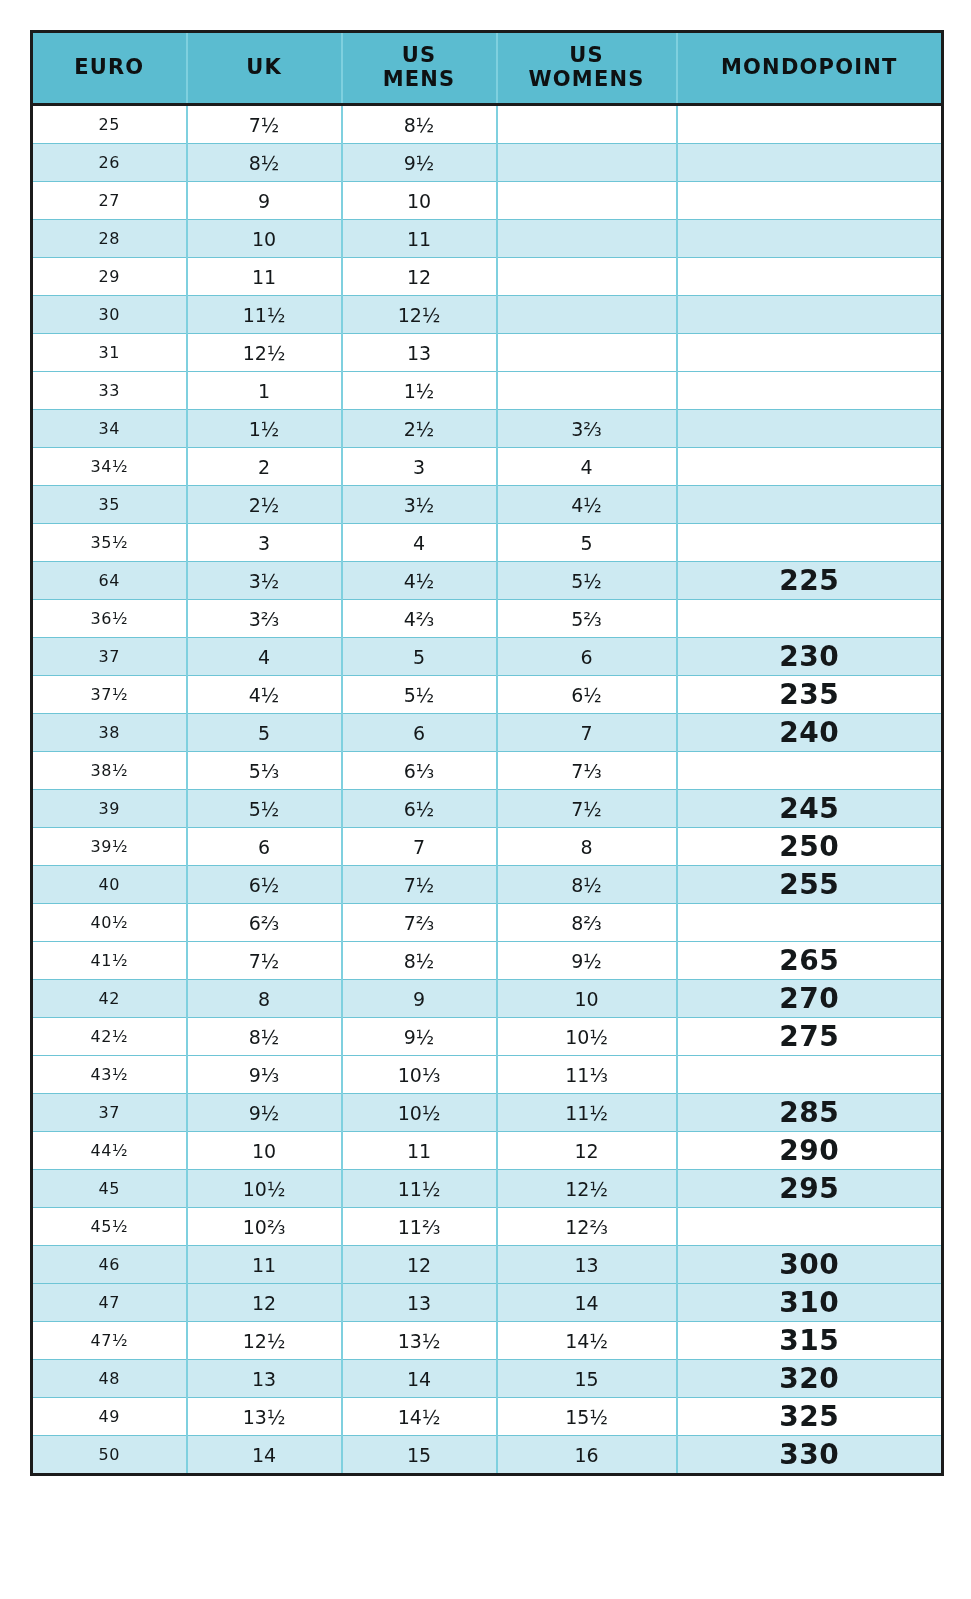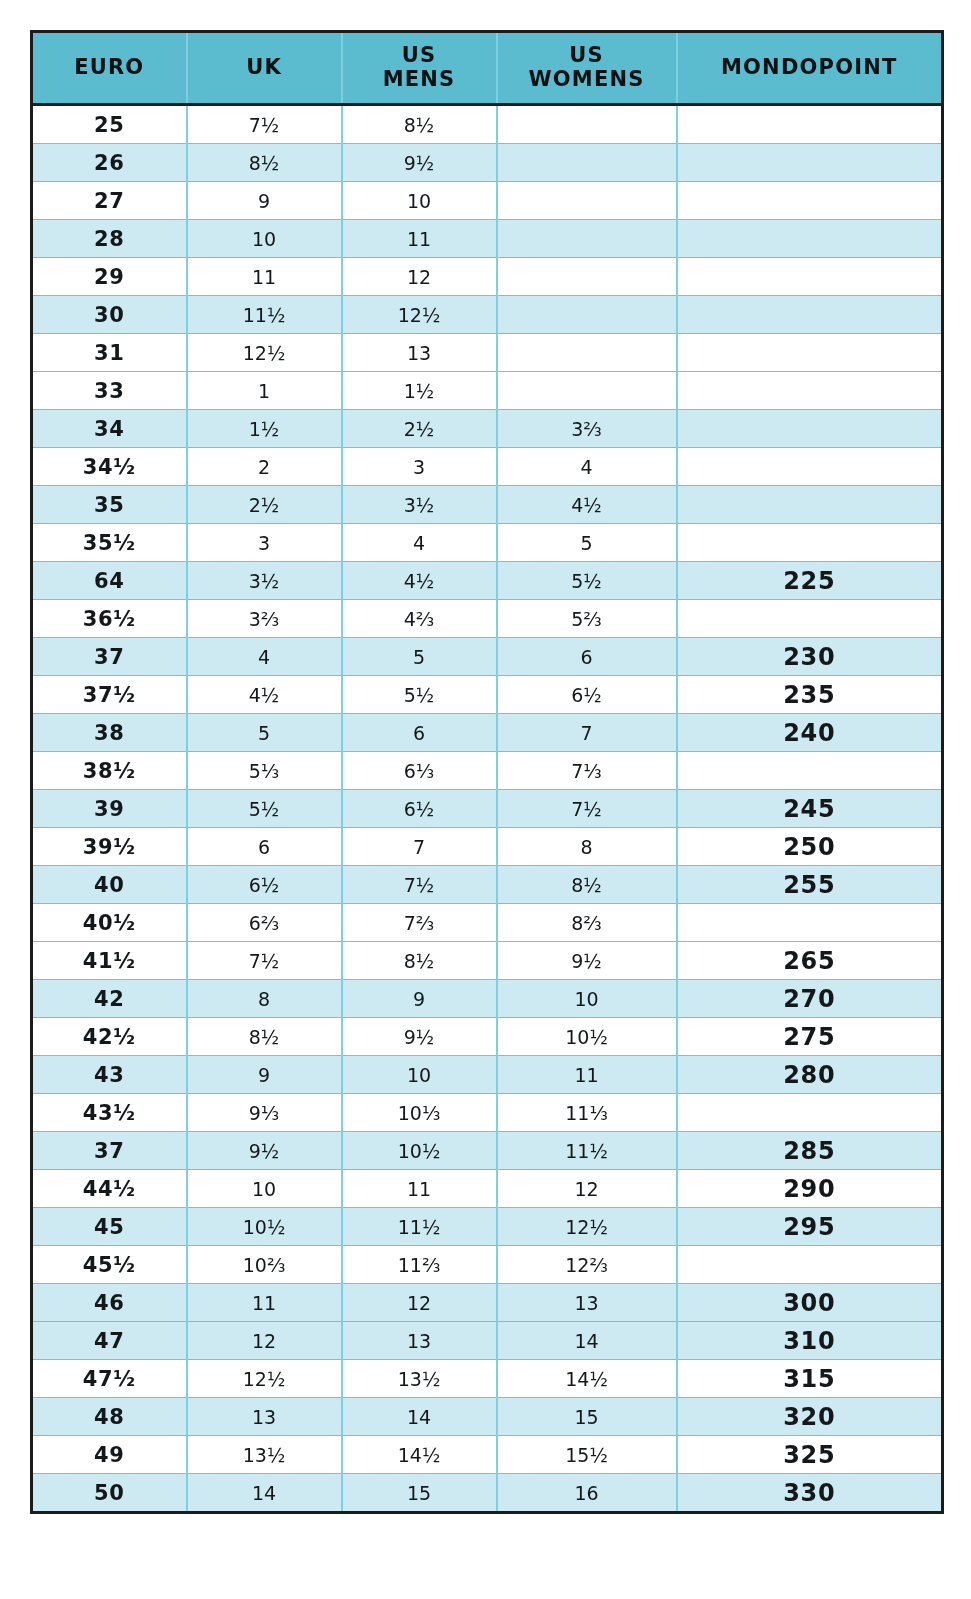--- a/index.html
+++ b/index.html
@@ -59,27 +59,27 @@
     padding: 0 2px;
     white-space: nowrap;
   }
   tbody td:last-child { border-right: none; }
   tbody tr:last-child td { border-bottom: none; }
 
   tbody tr.odd td { background: #ffffff; }
   tbody tr.even td { background: #cdeaf2; }
 
   tbody td.col-euro {
-    font-weight: bold;
-    font-size: 21px;
+    font-weight: normal;
+    font-size: 16px;
     letter-spacing: 0.6px;
   }
   tbody td.col-mondo {
     font-weight: bold;
-    font-size: 24px;
+    font-size: 28px;
     letter-spacing: 0.6px;
   }
 </style>
 </head>
 <body>
 
 <div class="page">
   <table class="size-chart">
     <colgroup>
       <col class="c0">
@@ -272,27 +272,20 @@
           <td class="col-us-womens">10</td>
           <td class="col-mondo">270</td>
         </tr>
         <tr class="odd">
           <td class="col-euro">42½</td>
           <td class="col-uk">8½</td>
           <td class="col-us-mens">9½</td>
           <td class="col-us-womens">10½</td>
           <td class="col-mondo">275</td>
         </tr>
-        <tr class="even">
-          <td class="col-euro">43</td>
-          <td class="col-uk">9</td>
-          <td class="col-us-mens">10</td>
-          <td class="col-us-womens">11</td>
-          <td class="col-mondo">280</td>
-        </tr>
         <tr class="odd">
           <td class="col-euro">43½</td>
           <td class="col-uk">9⅓</td>
           <td class="col-us-mens">10⅓</td>
           <td class="col-us-womens">11⅓</td>
           <td class="col-mondo"></td>
         </tr>
         <tr class="even">
           <td class="col-euro">37</td>
           <td class="col-uk">9½</td>

